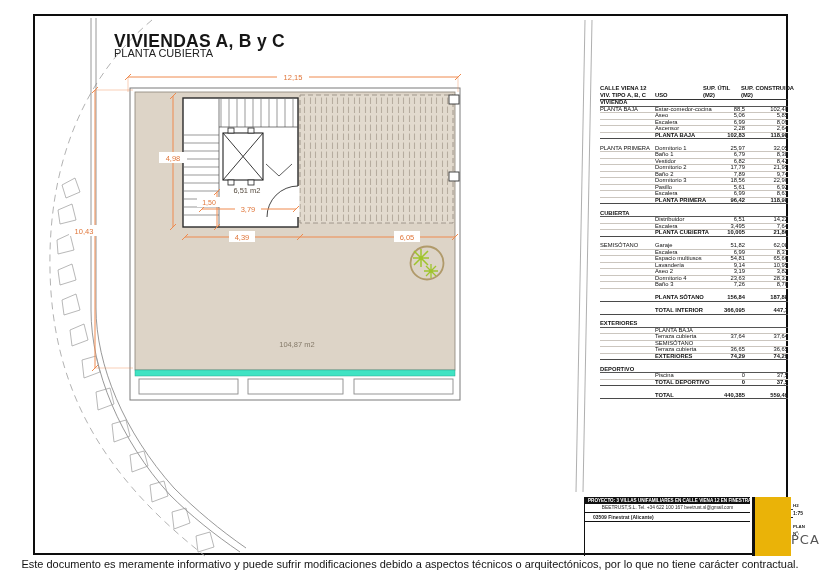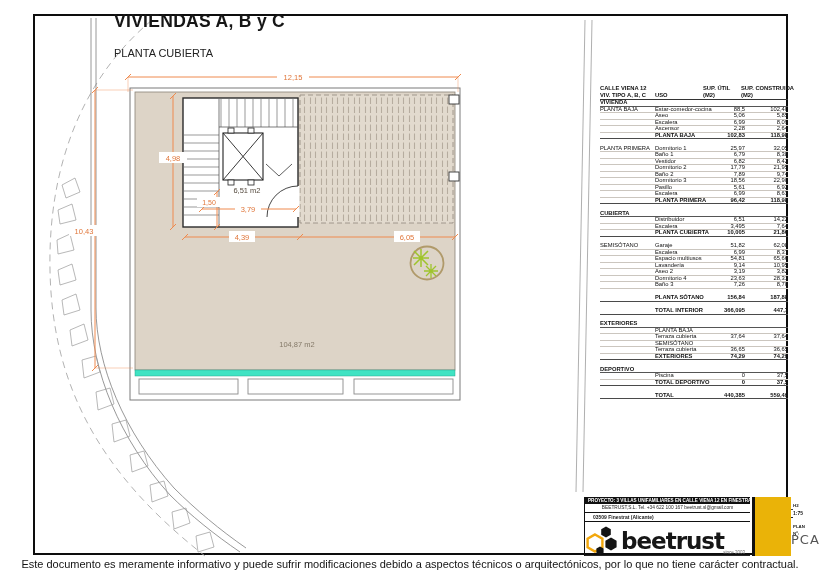--- a/index.html
+++ b/index.html
@@ -1,21 +1,21 @@
 <!DOCTYPE html>
 <html><head>
 <meta charset="utf-8">
 <style>
   html,body{margin:0;padding:0;background:#fff;}
   body{width:820px;height:577px;position:relative;overflow:hidden;
        font-family:"Liberation Sans","DejaVu Sans",sans-serif;color:#1a1a1a;}
   .frame{position:absolute;left:33px;top:14px;width:755px;height:541px;
          border:2px solid #0d0d0d;background:#fff;box-sizing:border-box;}
   .layer{position:absolute;left:0;top:0;width:820px;height:577px;}
-  .title{position:absolute;left:114px;top:11px;font-size:17.5px;font-weight:bold;
+  .title{position:absolute;left:114px;top:31px;font-size:17.5px;font-weight:bold;
          letter-spacing:.3px;color:#161616;}
   .subtitle{position:absolute;left:114px;top:47px;font-size:11px;color:#222;}
   
   .atable{position:absolute;left:600px;top:85px;width:188px;font-size:5.8px;
           line-height:6.2px;color:#111;}
   .ahead{border-bottom:1px solid #333;padding-bottom:1px;}
   .hrow{display:flex;white-space:nowrap;height:6.5px;align-items:flex-end;font-weight:bold;}
   .hrow .hc1{width:55px;}.hrow .hc2{width:48px;}.hrow .hc3{width:38px;}.hrow .hc4{width:47px;}
   .trow{display:flex;height:6.5px;align-items:flex-end;white-space:nowrap;box-sizing:border-box;}
   .trow .c1{width:55px;overflow:visible;}
@@ -426,30 +426,20 @@
         <span class="u">440,385</span>
         <span class="c">559,49</span>
       </div>
     </div>
 </div>
 
 <div class="tblock">
   <div class="tb-bar">PROYECTO:  3 VILLAS UNIFAMILIARES EN CALLE VIENA 12 EN FINESTRAT</div>
   <div class="tb-contact">BEETRUST,S.L.   Tel.  +34 622 100 167      beetrust.sl@gmail.com</div>
   <div class="tb-addr">03509 Finestrat (Alicante)</div>
-  <div class="tb-logo">
-    <svg width="166" height="33" viewBox="0 0 166 33">
-      <polygon points="10,12.5 17.4,16.75 17.4,25.25 10,29.5 2.6,25.25 2.6,16.75" fill="#fff" stroke="#f2a70c" stroke-width="2.4"></polygon>
-      <polygon points="21,4.5 25.8,7.25 25.8,12.75 21,15.5 16.2,12.75 16.2,7.25" fill="#141414"></polygon>
-      <polygon points="26,15.5 31.6,18.75 31.6,25.25 26,28.5 20.4,25.25 20.4,18.75" fill="#141414"></polygon>
-      <polygon points="15,24.5 18.6,26.6 18.6,30.8 15,32.9 11.4,30.8 11.4,26.6" fill="#141414"></polygon>
-      <text x="36" y="27" font-size="23" font-weight="bold" letter-spacing="-1" fill="#161616" font-family="DejaVu Sans, sans-serif">beetrust</text>
-      <text x="160" y="31.5" font-size="4.5" fill="#666" text-anchor="end" font-family="Liberation Sans, sans-serif">since 2003</text>
-    </svg>
-  </div>
 </div>
 <div class="tcol">
   <div class="tc-bar"></div>
   <div class="tc-size">H2</div>
   <div class="tc-scale">1:75</div>
   <div class="tc-sp"></div>
   <div class="tc-label">PLAN Nº:</div>
   <div class="tc-code">PCA</div>
 </div>
 

